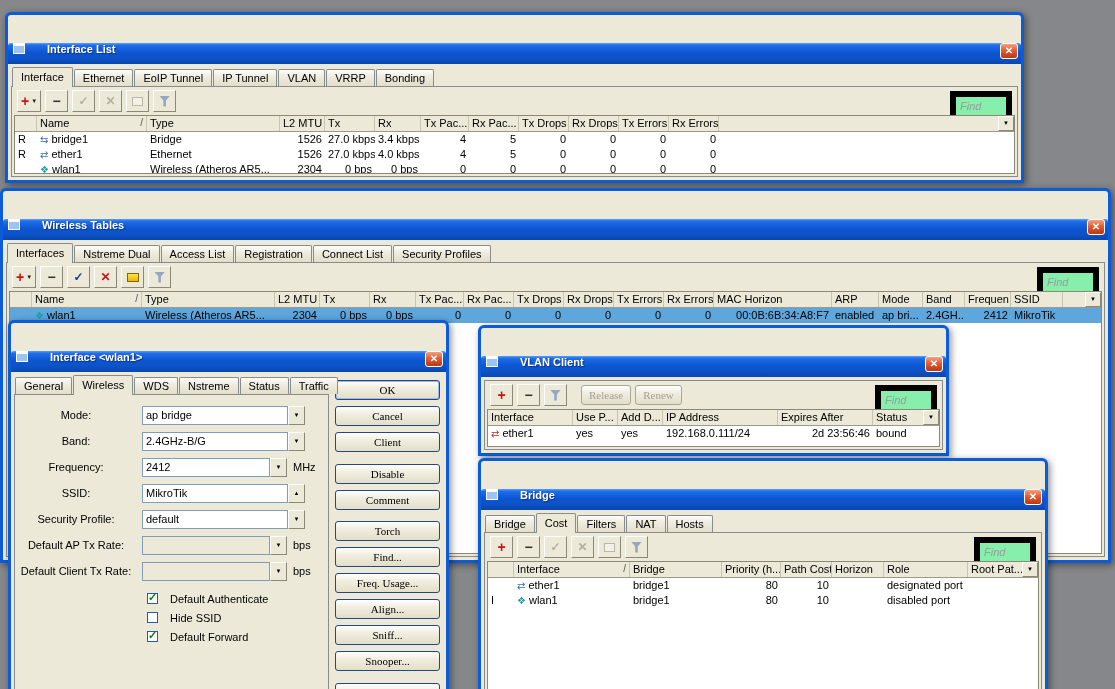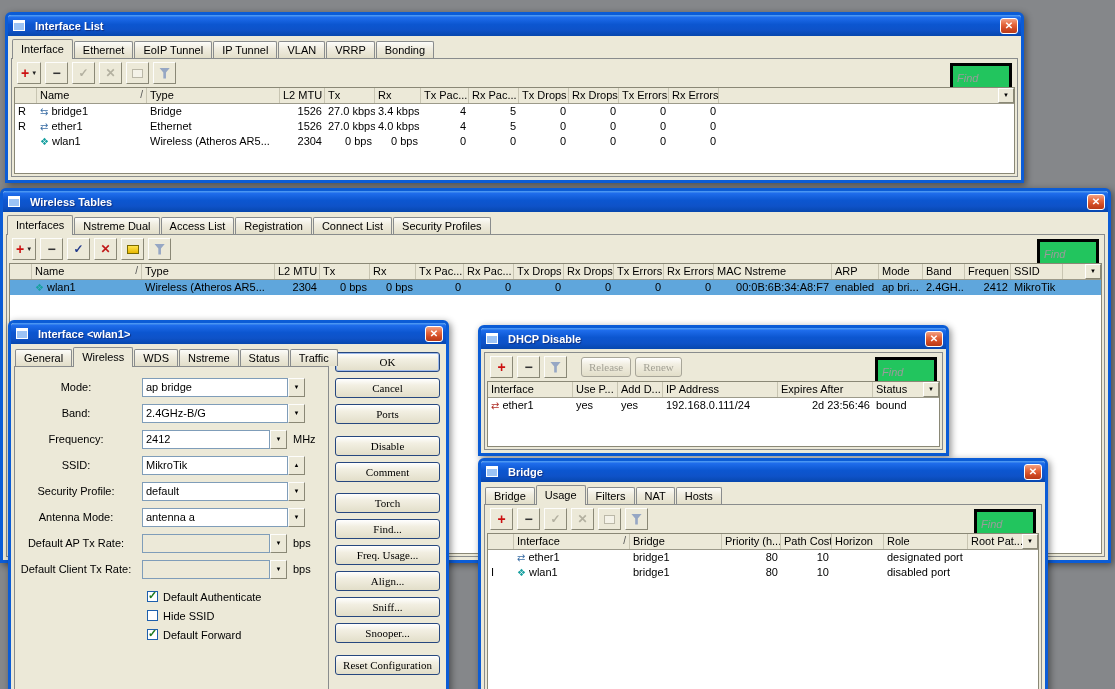--- a/index.html
+++ b/index.html
@@ -16,23 +16,24 @@
     position:absolute;
     border:3px solid #0B5CD6;
     border-radius:6px 6px 0 0;
     background:#ECE9D8;
     box-shadow:2px 2px 7px rgba(0,0,0,.45);
     display:flex; flex-direction:column;
   }
   .titlebar {
     flex:0 0 21px;
     background:linear-gradient(180deg,#55A0F4 0%,#1E6CEB 12%,#0C56D0 45%,#0E52C8 72%,#0747AE 100%);
-    display:flex; align-items:center; gap:10px;
+    display:flex; gap:22px;
     padding:0 3px 0 5px;
     border-radius:3px 3px 0 0;
+    margin-top:28px;
   }
   .wicon { flex:0 0 12px; height:11px; border:1px solid #fff; border-top:3px solid #fff; background:#9CC3F5; }
   .wtitle { color:#fff; font-weight:bold; font-size:11px; text-shadow:1px 1px 1px #103080; flex:1; white-space:nowrap; overflow:hidden; }
   .closebtn {
     flex:0 0 18px; height:16px;
     border:1px solid #fff; border-radius:3px;
     background:linear-gradient(180deg,#F3A183 0%,#E4663B 40%,#D04A23 70%,#B83A18 100%);
     color:#fff; font-size:10px; font-weight:bold; line-height:14px; text-align:center; cursor:pointer;
   }
 
@@ -62,21 +63,21 @@
   .ic-x   { color:#C01818; }
   .ic.dis { color:#B3B0A0; }
   .ic-dd  { font-size:6px; color:#222; line-height:1; }
   .ic-card { width:11px; height:9px; border:1px solid #8A8876; background:#fff; }
   .ic-card.dis { border-color:#BBB8A8; background:#F4F2E8; }
   .ic-yellow { width:12px; height:9px; border:1px solid #7A6A00; background:linear-gradient(#FFE34D,#E8B800); }
   .ic-funnel { width:11px; height:11px; background:#96A7C4; clip-path:polygon(0 0,100% 0,62% 45%,62% 100%,38% 100%,38% 45%); }
 
   .find {
     position:absolute; right:5px; top:4px; width:62px; height:30px;
-    border:3px solid #000000; padding:0 4px; background:#22c55e;
+    border:6px solid #000000; padding:0 4px; background:#86efac;
     font-family:"Liberation Sans",sans-serif; font-size:11px; font-style:italic; color:#444;
   }
   .find::placeholder { color:#9B9B9B; font-style:italic; }
 
   .tablewrap { flex:1; margin:0 2px 2px 2px; background:#fff; border:1px solid #8A8876; overflow:hidden; position:relative; }
   .thead { display:flex; height:16px; background:#ECE9D8; border-bottom:1px solid #9C9A8A; position:relative; }
   .th { flex:0 0 auto; border-right:1px solid #C8C5B2; padding:1px 3px 4px 3px; white-space:nowrap; overflow:hidden; position:relative; }
   .th.fill { flex:1 1 auto; border-right:none; }
   .sortmark { position:absolute; right:3px; top:1px; color:#555; font-size:10px; }
   .colsel {
@@ -124,21 +125,21 @@
   }
   .combo.short .cinput { width:128px; }
   .combo.dis .cinput { width:128px; background:#ECE9D8; }
   .cbtn {
     width:17px; background:#ECE9D8;
     border:1px solid; border-color:#FDFDFB #8A8876 #8A8876 #FDFDFB;
     font-size:6px; display:flex; align-items:center; justify-content:center; cursor:pointer;
   }
   .unit { margin-left:6px; }
   .chkblock { margin-top:8px; }
-  .chkrow { display:flex; align-items:center; height:19px; margin-left:132px; gap:5px; }
+  .chkrow { display:flex; align-items:center; height:19px; margin-left:132px; gap:12px; }
   .chk { width:11px; height:11px; border:1px solid #1D5FAD; background:#fff; position:relative; flex:0 0 11px; }
   .chk.checked::after { content:"✓"; position:absolute; left:0; top:-3px; font-size:11px; font-weight:bold; color:#1F7A1F; }
   .wlan-right { flex:1; display:flex; flex-direction:column; padding:8px 6px 0 6px; }
   .wlan-right .btn { width:100%; margin-top:6px; }
   .wlan-right .btn.first { margin-top:0; }
   .wlan-right .btn.g12 { margin-top:12px; }
   .wlan-right .btn.g11 { margin-top:11px; }
 
   .txtbtn { margin-left:10px; }
 </style>
@@ -290,21 +291,21 @@
         <span class="th cw133">Type</span>
         <span class="th cw45">L2 MTU</span>
         <span class="th cw50">Tx</span>
         <span class="th cw46">Rx</span>
         <span class="th cw48">Tx Pac...</span>
         <span class="th cw50">Rx Pac...</span>
         <span class="th cw50">Tx Drops</span>
         <span class="th cw50">Rx Drops</span>
         <span class="th cw50">Tx Errors</span>
         <span class="th cw50">Rx Errors</span>
-        <span class="th cw118">MAC Nstreme</span>
+        <span class="th cw118">MAC Horizon</span>
         <span class="th cw47">ARP</span>
         <span class="th cw44">Mode</span>
         <span class="th cw42">Band</span>
         <span class="th cw46">Frequen...</span>
         <span class="th cw52">SSID</span>
         <span class="th fill"></span>
         <span class="colsel">▼</span>
       </div>
       <div class="tr sel">
         <span class="td cw22"></span>
@@ -326,21 +327,21 @@
         <span class="td cw46 r">2412</span>
         <span class="td cw52">MikroTik</span>
       </div>
     </div>
   </div>
 </div>
 
 <div class="window" style="left:478px;top:325px;width:471px;height:131px;z-index:3;">
   <div class="titlebar">
     <span class="wicon"></span>
-    <span class="wtitle">DHCP Disable</span>
+    <span class="wtitle">VLAN Client</span>
     <span class="closebtn">✕</span>
   </div>
   <div class="panel" style="margin-top:3px;">
     <div class="toolbar">
       <span class="tbtn">
           <span class="ic ic-add">+</span>
         </span>
       <span class="tbtn">
           <span class="ic ic-rem">−</span>
         </span>
@@ -425,29 +426,20 @@
               <input class="cinput" value="MikroTik" style="">
               <span class="cbtn">
                 <span>▲</span>
               </span>
             </span>
         </div>
         <div class="frow">
           <span class="flabel">Security Profile:</span>
           <span class="combo">
               <input class="cinput" value="default" style="">
-              <span class="cbtn">
-                <span>▼</span>
-              </span>
-            </span>
-        </div>
-        <div class="frow">
-          <span class="flabel">Antenna Mode:</span>
-          <span class="combo">
-              <input class="cinput" value="antenna a" style="">
               <span class="cbtn">
                 <span>▼</span>
               </span>
             </span>
         </div>
         <div class="frow exgap">
           <span class="flabel">Default AP Tx Rate:</span>
           <span class="combo dis">
               <input class="cinput" value="" style="">
               <span class="cbtn">
@@ -478,21 +470,21 @@
           <div class="chkrow">
             <span class="chk checked"></span>
             <span>Default Forward</span>
           </div>
         </div>
       </div>
     </div>
     <div class="wlan-right">
       <button class="btn default first">OK</button>
       <button class="btn">Cancel</button>
-      <button class="btn">Ports</button>
+      <button class="btn">Client</button>
       <button class="btn g12">Disable</button>
       <button class="btn">Comment</button>
       <button class="btn g11">Torch</button>
       <button class="btn">Find...</button>
       <button class="btn">Freq. Usage...</button>
       <button class="btn">Align...</button>
       <button class="btn">Sniff...</button>
       <button class="btn">Snooper...</button>
       <button class="btn g12">Reset Configuration</button>
     </div>
@@ -500,21 +492,21 @@
 </div>
 
 <div class="window" style="left:478px;top:458px;width:570px;height:250px;z-index:5;">
   <div class="titlebar">
     <span class="wicon"></span>
     <span class="wtitle">Bridge</span>
     <span class="closebtn">✕</span>
   </div>
   <div class="tabs">
     <span class="tab">Bridge</span>
-    <span class="tab active">Usage</span>
+    <span class="tab active">Cost</span>
     <span class="tab">Filters</span>
     <span class="tab">NAT</span>
     <span class="tab">Hosts</span>
   </div>
   <div class="panel">
     <div class="toolbar">
       <span class="tbtn">
           <span class="ic ic-add">+</span>
         </span>
       <span class="tbtn">

